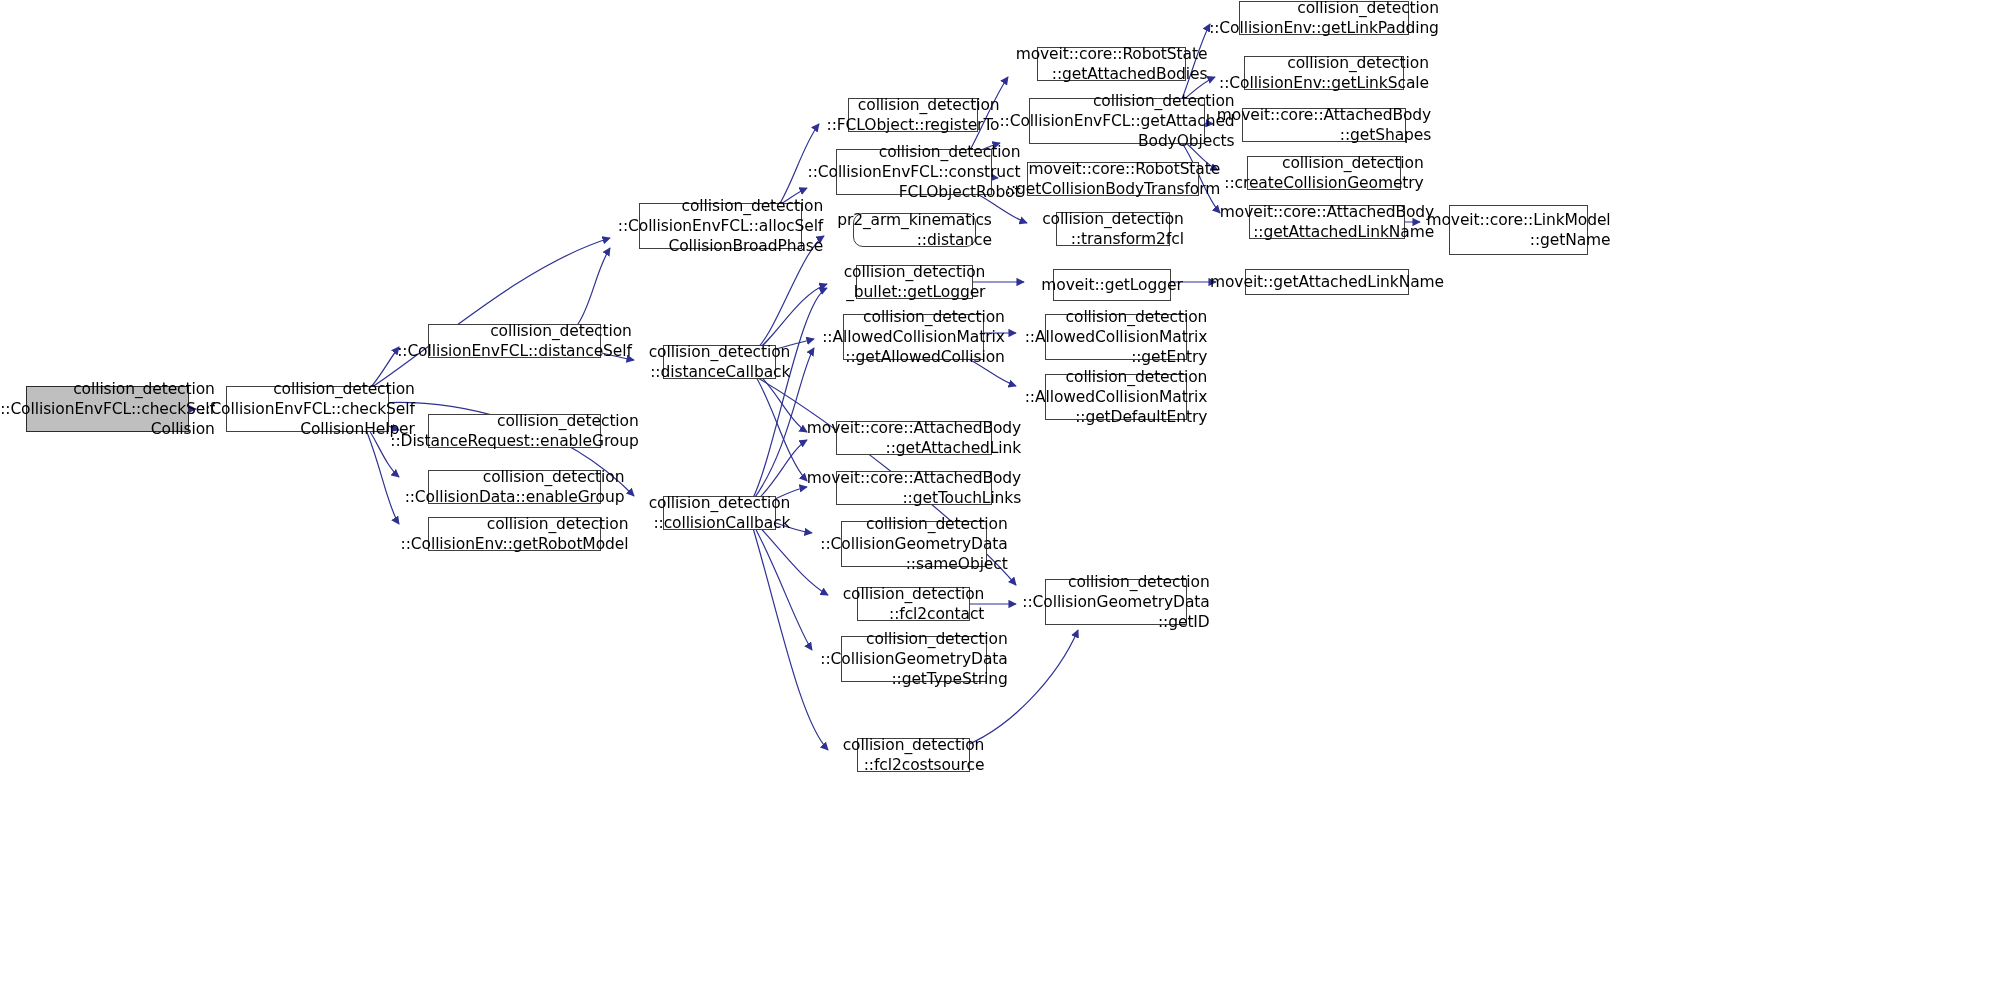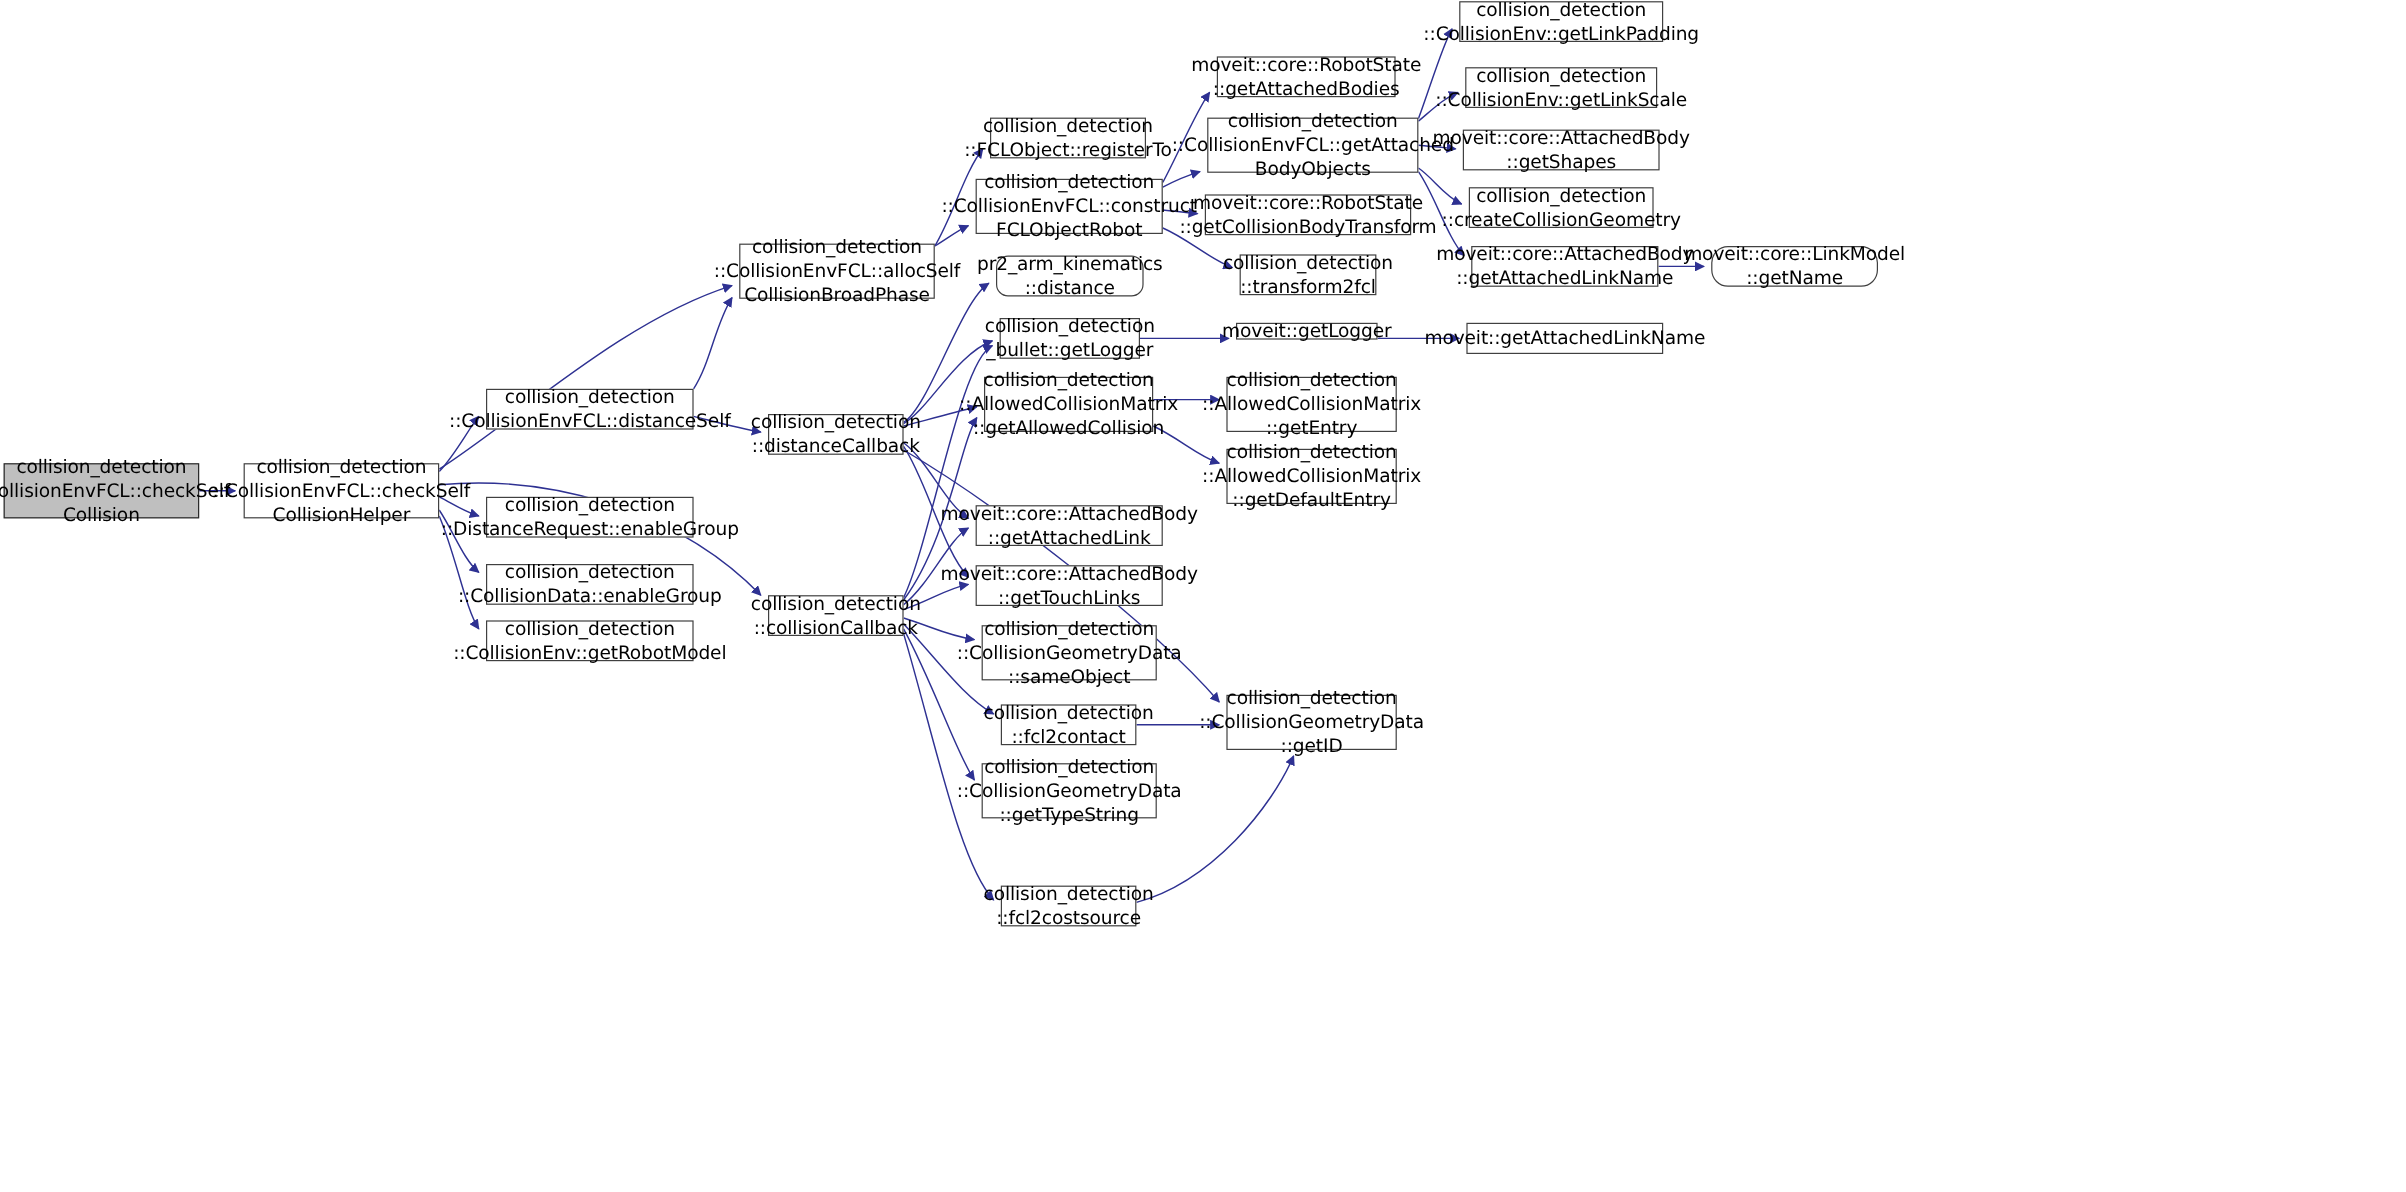--- a/index.html
+++ b/index.html
@@ -25,27 +25,28 @@
   }
   .node {
     position: absolute;
     box-sizing: border-box;
     border: 1px solid #404040;
     background: #ffffff;
     color: #000000;
     display: flex;
     align-items: center;
     justify-content: center;
-    text-align: center;
+    text-align: right;
     font-size: 15.5px;
     line-height: 1.30;
     letter-spacing: -0.1px;
     white-space: pre-line;
     padding: 1px 1px;
     z-index: 2;
+    margin-left: 23px;
   }
   .node.root {
     background: #bfbfbf;
     border-color: #2b2b2b;
   }
 </style>
 </head>
 <body>
 
 <div id="canvas">
@@ -149,37 +150,37 @@
 ::fcl2costsource</div>
       <div class="node" style="left: 1014px; top: 47px; width: 149px; height: 34px;">moveit::core::RobotState
 ::getAttachedBodies</div>
       <div class="node" style="left: 1006px; top: 98px; width: 176px; height: 46px;">collision_detection
 ::CollisionEnvFCL::getAttached
 BodyObjects</div>
       <div class="node" style="left: 1004px; top: 162px; width: 172px; height: 34px;">moveit::core::RobotState
 ::getCollisionBodyTransform</div>
       <div class="node" style="left: 1033px; top: 212px; width: 114px; height: 34px;">collision_detection
 ::transform2fcl</div>
-      <div class="node" style="left: 1030px; top: 269px; width: 118px; height: 14px;">moveit::getLogger</div>
+      <div class="node" style="left: 1030px; top: 269px; width: 118px; height: 32px;">moveit::getLogger</div>
       <div class="node" style="left: 1022px; top: 314px; width: 142px; height: 46px;">collision_detection
 ::AllowedCollisionMatrix
 ::getEntry</div>
       <div class="node" style="left: 1022px; top: 374px; width: 142px; height: 46px;">collision_detection
 ::AllowedCollisionMatrix
 ::getDefaultEntry</div>
       <div class="node" style="left: 1022px; top: 579px; width: 142px; height: 46px;">collision_detection
 ::CollisionGeometryData
 ::getID</div>
       <div class="node" style="left: 1216px; top: 1px; width: 170px; height: 34px;">collision_detection
 ::CollisionEnv::getLinkPadding</div>
       <div class="node" style="left: 1221px; top: 56px; width: 160px; height: 34px;">collision_detection
 ::CollisionEnv::getLinkScale</div>
       <div class="node" style="left: 1219px; top: 108px; width: 164px; height: 34px;">moveit::core::AttachedBody
 ::getShapes</div>
       <div class="node" style="left: 1224px; top: 156px; width: 154px; height: 34px;">collision_detection
 ::createCollisionGeometry</div>
       <div class="node" style="left: 1226px; top: 205px; width: 156px; height: 34px;">moveit::core::AttachedBody
 ::getAttachedLinkName</div>
       <div class="node" style="left: 1222px; top: 269px; width: 164px; height: 26px;">moveit::getAttachedLinkName</div>
-      <div class="node" style="left: 1426px; top: 205px; width: 139px; height: 34px; border-radius: 14px;">moveit::core::LinkModel
+      <div class="node" style="left: 1426px; top: 205px; width: 139px; height: 50px;">moveit::core::LinkModel
 ::getName</div>
     </div>
 </div>
 
 </body></html>

